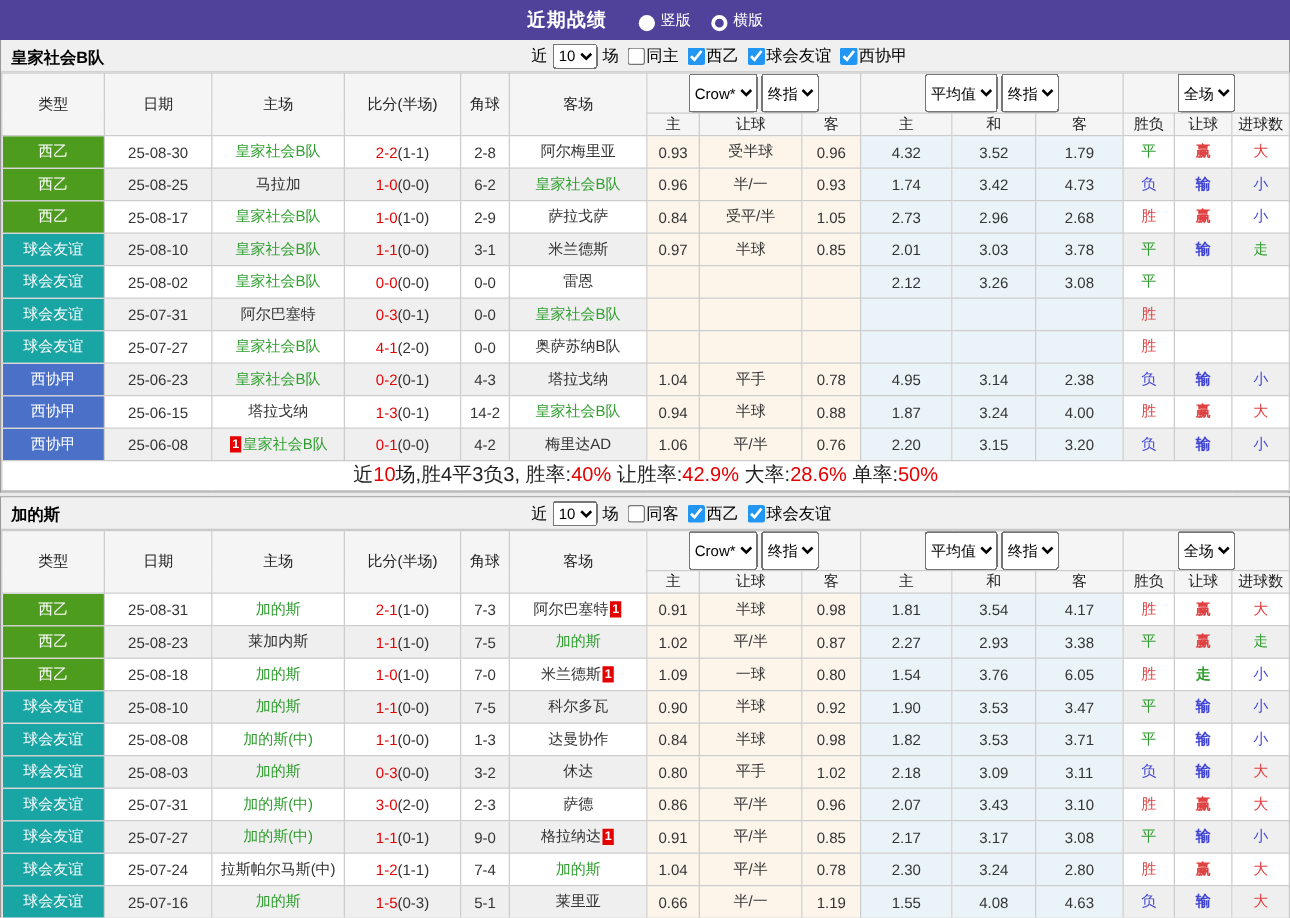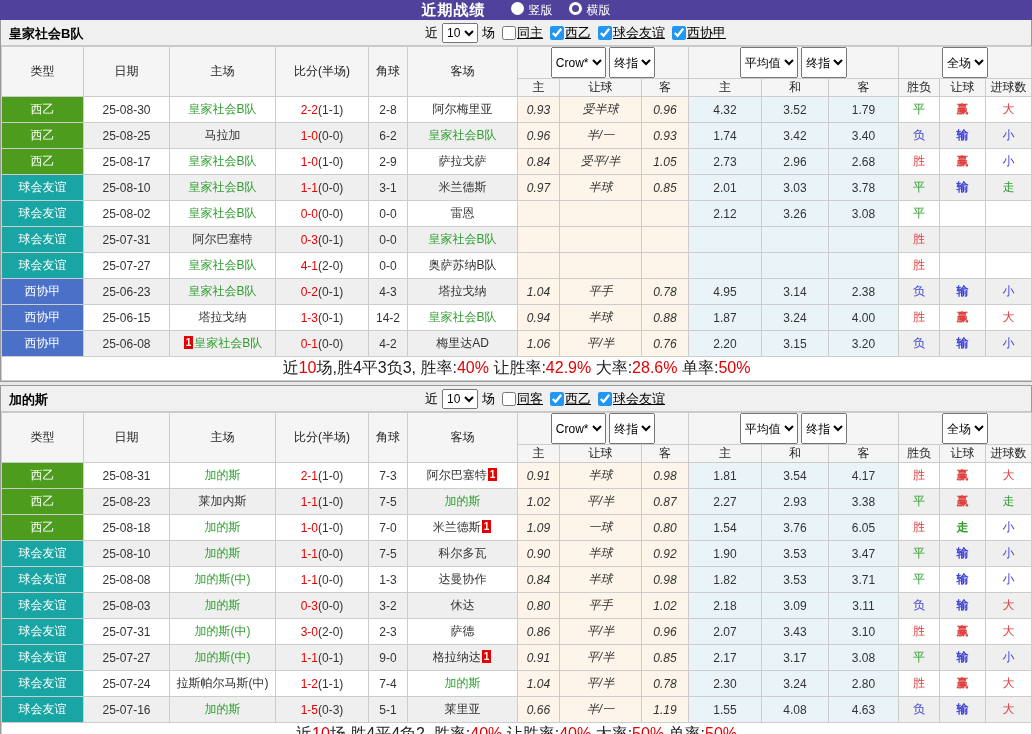--- a/index.html
+++ b/index.html
@@ -3,54 +3,54 @@
 <meta charset="utf-8">
 <style>
   * { box-sizing: border-box; }
   html, body { margin: 0; padding: 0; }
   body {
     width: 1032px; height: 734px; overflow: hidden;
     background: #e9e9e9;
     font-family: "Liberation Sans", "DejaVu Sans", sans-serif;
   }
   .topbar {
-    height: 20px; background: var(--topbar-bg, #50429b);
+    height: 32px; background: var(--topbar-bg, #50429b);
     display: flex; align-items: center; justify-content: center; gap: 25px;
   }
   .topbar .title { color: #fff; font-weight: bold; font-size: 15px; letter-spacing: 1px; }
   .radio-group { display: flex; align-items: center; gap: 16px; }
-  .radio { display: inline-flex; align-items: flex-start; gap: 5px; cursor: pointer; }
+  .radio { display: inline-flex; align-items: flex-end; gap: 5px; cursor: pointer; }
   .radio .rlabel { color: #fff; font-size: 12px; }
   .dot  { width: 13px; height: 13px; border-radius: 50%; background: #fff; }
   .ring { width: 13px; height: 13px; border-radius: 50%; border: 3px solid #fff; background: var(--topbar-bg, #50429b); }
 
   .section { width: 1032px; background: #fff; border: 1px solid #9a9a9a; border-top: none; }
   .section.second { margin-top: 3px; border-top: 1px solid #9a9a9a; }
 
   .filterbar { position: relative; height: 26px; background: #f0f0f0; border-bottom: 1px solid #c8c8c8; }
   .teamname { position: absolute; left: 8px; top: 5px; font-size: 13px; font-weight: bold; color: #000; }
   .controls { position: absolute; left: 424px; top: 0; height: 26px; display: flex; align-items: center; font-size: 13px; color: #000; white-space: nowrap; }
   .controls select { height: 20px; font-size: 12px; margin: 0 4px; }
-  .chk { display: inline-flex; align-items: center; margin-left: 7px; cursor: pointer; text-decoration: underline; }
+  .chk { display: inline-flex; align-items: center; margin-left: 7px; cursor: pointer; }
   .chk input { width: 14px; height: 14px; accent-color: var(--checkbox-blue, #2196f3); margin: 0 1px 0 0; }
 
   table.grid { width: 100%; border-collapse: collapse; table-layout: fixed; font-size: 12px; color: #333; }
   .grid th, .grid td { border: 1px solid #ccc; text-align: center; padding: 0; overflow: hidden; white-space: nowrap; }
   .grid thead th { background: #f5f5f5; font-weight: normal; color: #222; font-size: 12px; }
   .hrow1 th { height: 21px; }
   .hrow2 th { height: 18px; }
   .hrow1 select { height: 31px; font-size: 12px; max-width: 46%; }
   .hrow1 select.wide { max-width: 60%; }
   tbody td { height: 26px; background: #fff; }
   tbody tr:nth-child(even) td { background: #efefef; }
   td.lg { color: #fff; font-size: 12px; }
   td.lg.green { background: var(--league-green, #4e9c1e) !important; }
   td.lg.teal  { background: var(--league-teal, #1aa5a5) !important; }
   td.lg.blue  { background: var(--league-blue, #4a70c8) !important; }
-  td.cream { background: var(--handicap-col-bg, #fdf5ea) !important; font-style: italic; }
+  td.cream { background: var(--handicap-col-bg, #fdf5ea) !important; }
   td.lblue { background: var(--avg-col-bg, #eaf4f8) !important; margin-left: 32px; }
   .focus { color: var(--focus-team-green, #2f9e2f); }
   .ft { color: var(--score-red, #e50000); }
   .ht { color: #333; }
   .res-red   { color: var(--win-red, #e04040); }
   .res-blue  { color: var(--lose-blue, #4044d4); }
   .res-green { color: var(--draw-green, #2f9e2f); }
   td.boldcol span { font-weight: bold; }
   .card {
     display: inline-block; background: var(--score-red, #e50000); color: #fff;
@@ -178,21 +178,21 @@
             <td>25-08-25</td>
             <td><span>马拉加</span></td>
             <td><span class="ft">1-0</span><span class="ht">(0-0)</span></td>
             <td>6-2</td>
             <td><span class="focus">皇家社会B队</span></td>
             <td class="cream">0.96</td>
             <td class="cream">半/一</td>
             <td class="cream">0.93</td>
             <td class="lblue">1.74</td>
             <td class="lblue">3.42</td>
-            <td class="lblue">3.40</td>
+            <td class="lblue">4.73</td>
             <td><span class="res-blue">负</span></td>
             <td class="boldcol"><span class="res-blue">输</span></td>
             <td><span class="res-blue">小</span></td>
           </tr>
           <tr>
             <td class="lg green">西乙</td>
             <td>25-08-17</td>
             <td><span class="focus">皇家社会B队</span></td>
             <td><span class="ft">1-0</span><span class="ht">(1-0)</span></td>
             <td>2-9</td>

